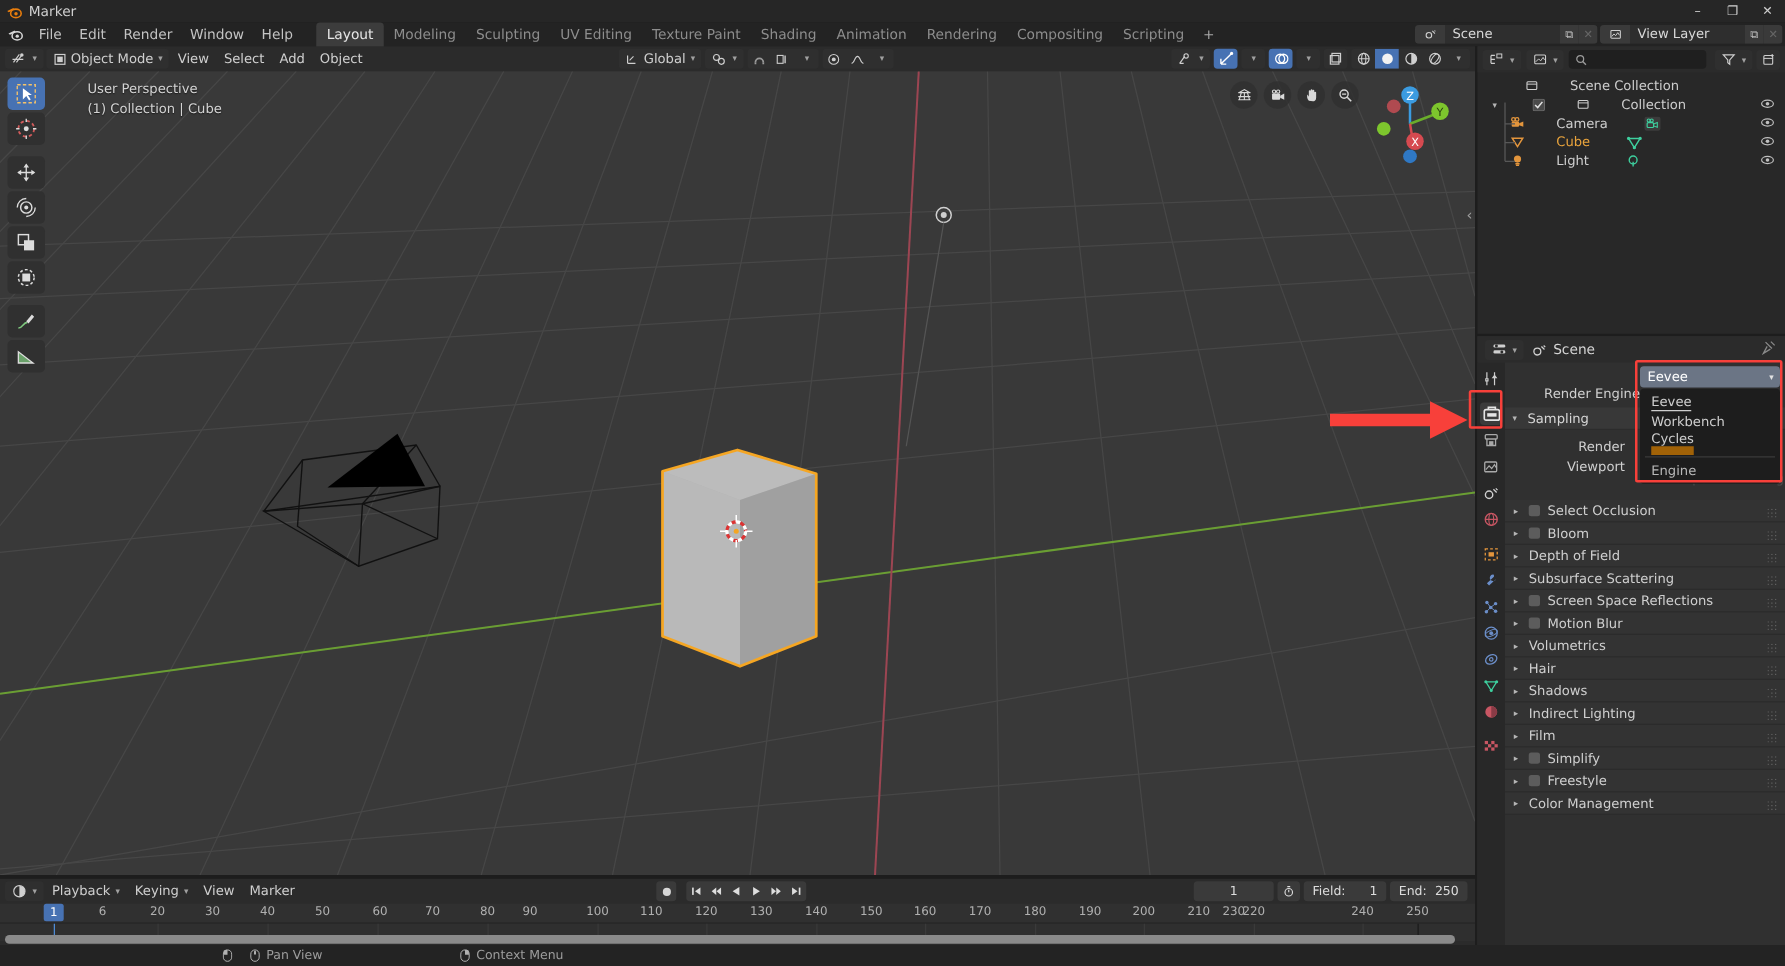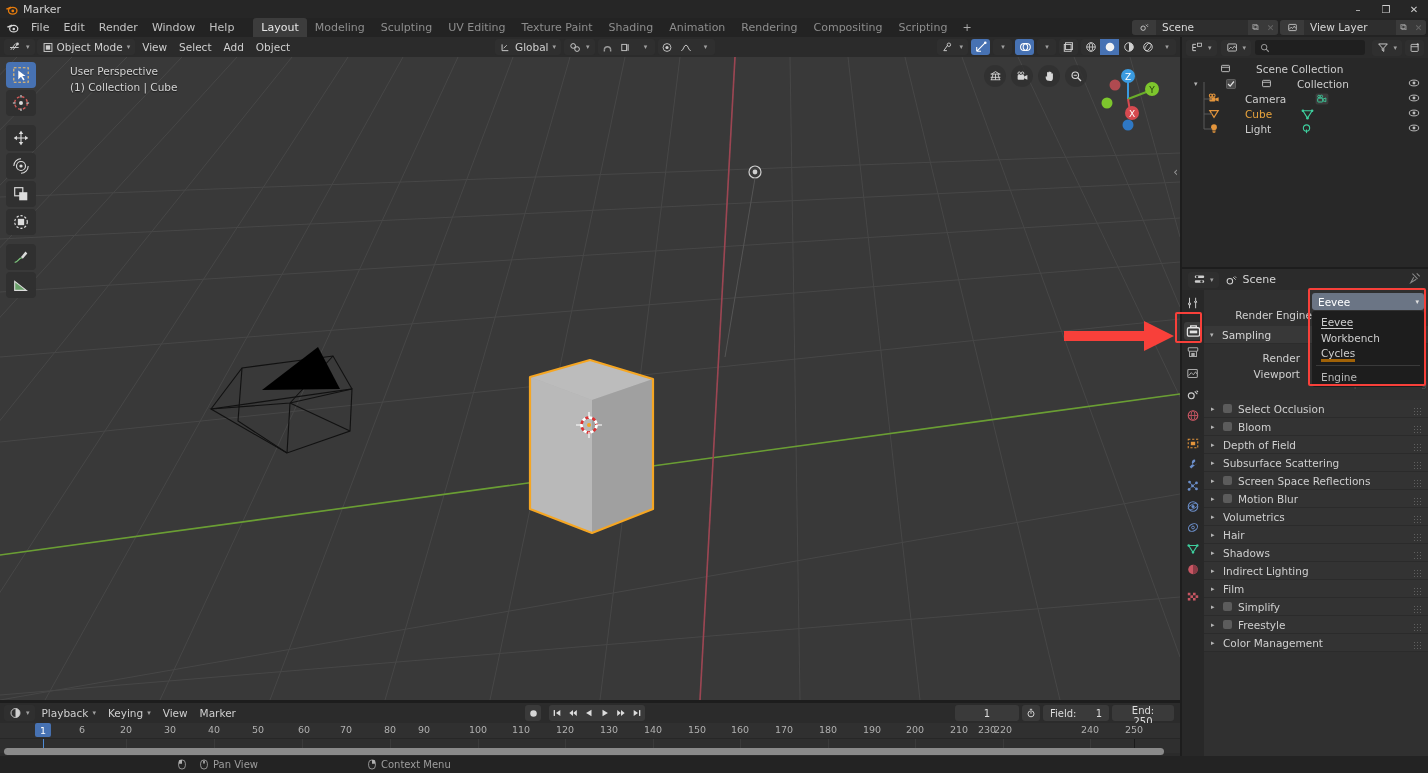--- a/index.html
+++ b/index.html
@@ -575,21 +575,21 @@
         <div class="tl-field" style="width:18px">
           <svg width="10" height="10" viewBox="0 0 12 12">
               <circle cx="6" cy="7" r="3.6" fill="none" stroke="#ddd" stroke-width="1.1"></circle>
               <path d="M6 4.6 L6 7 M4.6 1.6 L7.4 1.6" stroke="#ddd" stroke-width="1.1"></path>
             </svg>
         </div>
         <div class="tl-field" style="width:66px; justify-content:space-between; padding:0 7px;">
           <span>Field:</span>
           <span>1</span>
         </div>
-        <div class="tl-field" style="width:62px; justify-content:space-between; padding:0 7px;flex-direction:column;">
+        <div class="tl-field" style="width:62px; justify-content:space-between; padding:0 7px;">
           <span>End:</span>
           <span>250</span>
         </div>
       </div>
     </div>
 
     <div class="tl-ruler">
       <div class="tl-cur" style="left:43px">1</div>
       <div class="tl-tick" style="left:82px">6</div>
       <div class="tl-tick" style="left:126px">20</div>
@@ -1193,21 +1193,21 @@
     <div class="dd-field">
       <span>Eevee</span>
       <span class="dd-caret">▾</span>
     </div>
     <div class="dd-list">
       <div class="dd-item">
         <span style="border-bottom:1px solid #cecece;padding-bottom:0px;">Eevee</span>
       </div>
       <div class="dd-item">Workbench</div>
       <div class="dd-item">
-        <span style="border-bottom:3px solid #a16207;">Cycles</span>
+        <span style="border-bottom:7px solid #a16207;">Cycles</span>
       </div>
       <div class="dd-sep"></div>
       <div class="dd-item header">Engine</div>
     </div>
   </div>
 
   <div class="annot-box" style="left:1175px; top:312px; width:27px; height:31px;"></div>
   <div class="annot-box" style="left:1308px; top:288px; width:118px; height:98px;"></div>
   <svg class="annot-arrow" style="left:1062px; top:318px;" width="120" height="36" viewBox="0 0 120 36">
     <path d="M2,13 L82,13 L82,3 L112,18 L82,33 L82,23 L2,23 Z" fill="#f8403a"></path>

